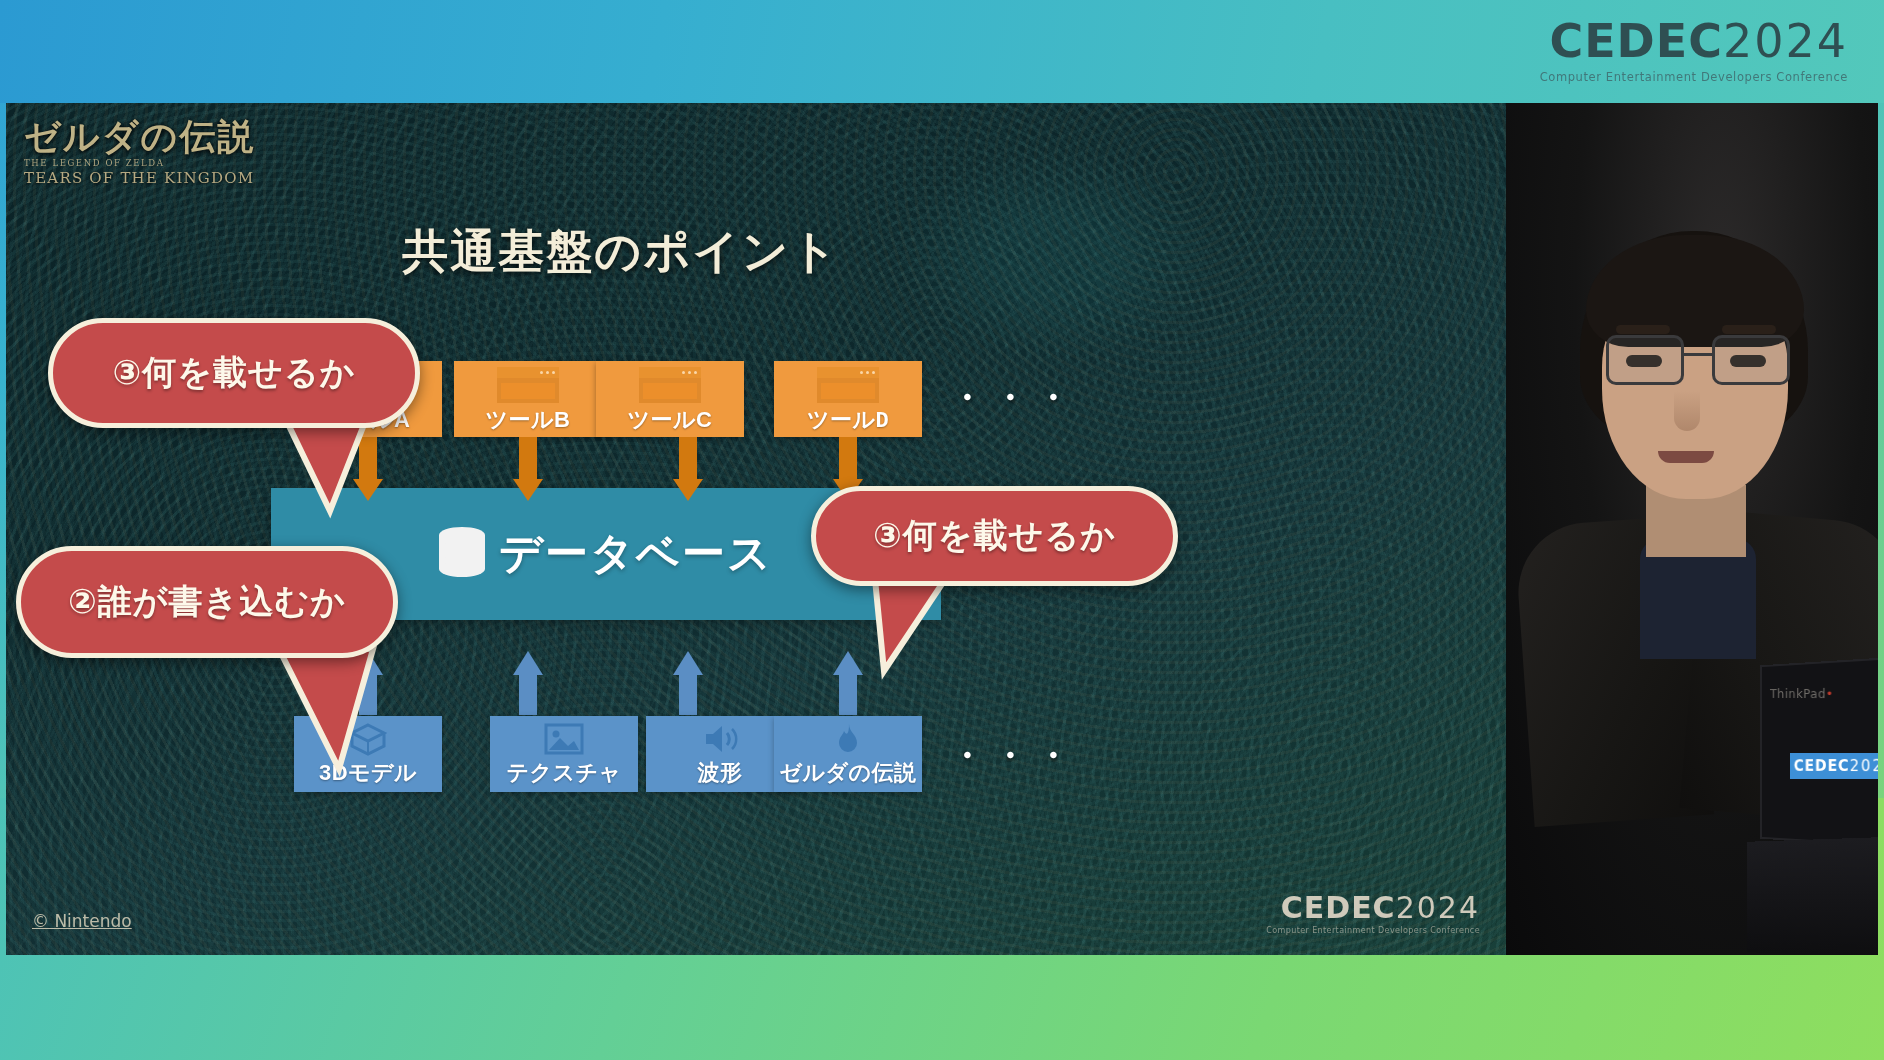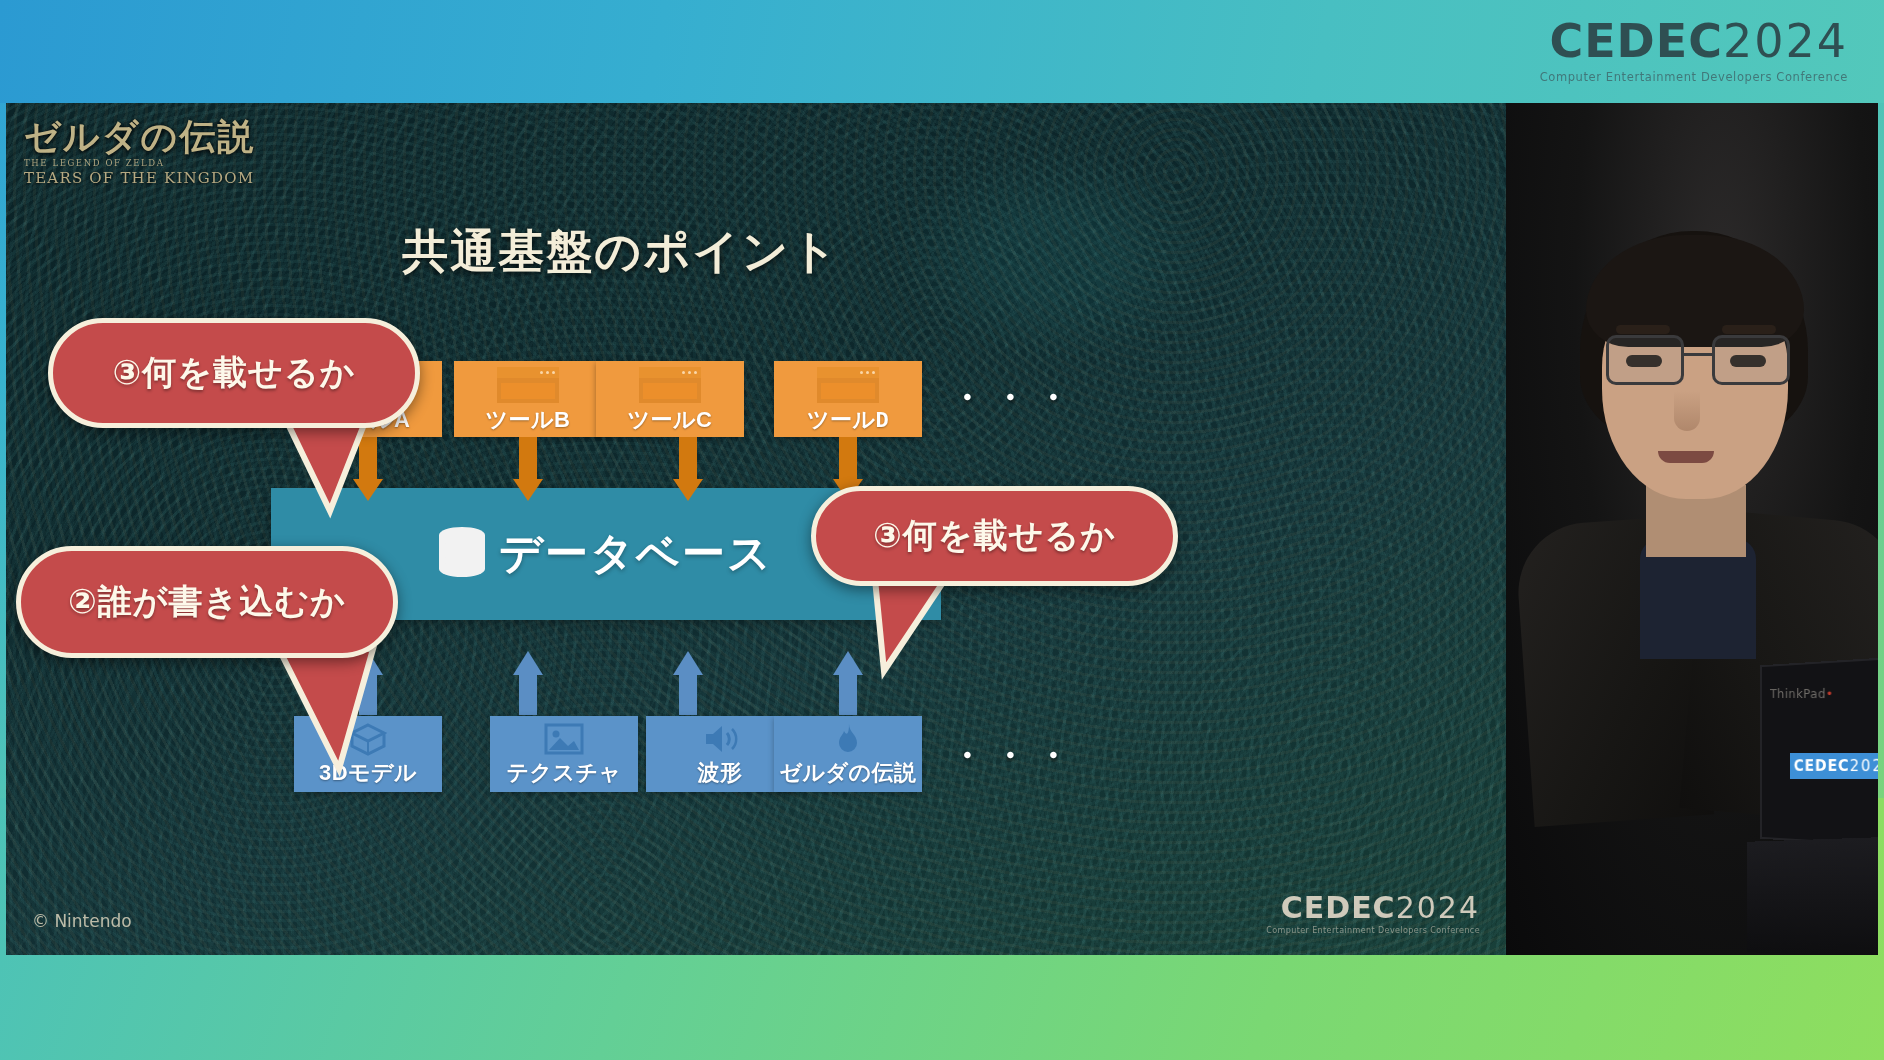--- a/index.html
+++ b/index.html
@@ -204,20 +204,21 @@
     white-space: nowrap;
   }
   .tail { position: absolute; z-index: 19; }
   .tail svg { display: block; }
 
   
   #nintendo-credit {
     position: absolute; left: 26px; bottom: 24px; z-index: 8;
     font-size: 17px; color: #d9d2bb; opacity: .85;
     font-family: "DejaVu Sans", sans-serif;
+    text-decoration: underline;
   }
   #slide-cedec { right: 26px; bottom: 20px; z-index: 8; }
   #slide-cedec .cl-cedec { font-size: 30px; color: #cfcabb; }
   #slide-cedec .cl-year  { font-size: 30px; color: #cfcabb; }
   #slide-cedec .cl-sub   { font-size: 8px; color: #cfcabb; opacity: .6; letter-spacing: .4px; margin-top: 1px; }
 
   
   #webcam {
     position: absolute; left: 1506px; top: 103px; width: 372px; height: 852px;
     background: #0c0c0e; overflow: hidden;

